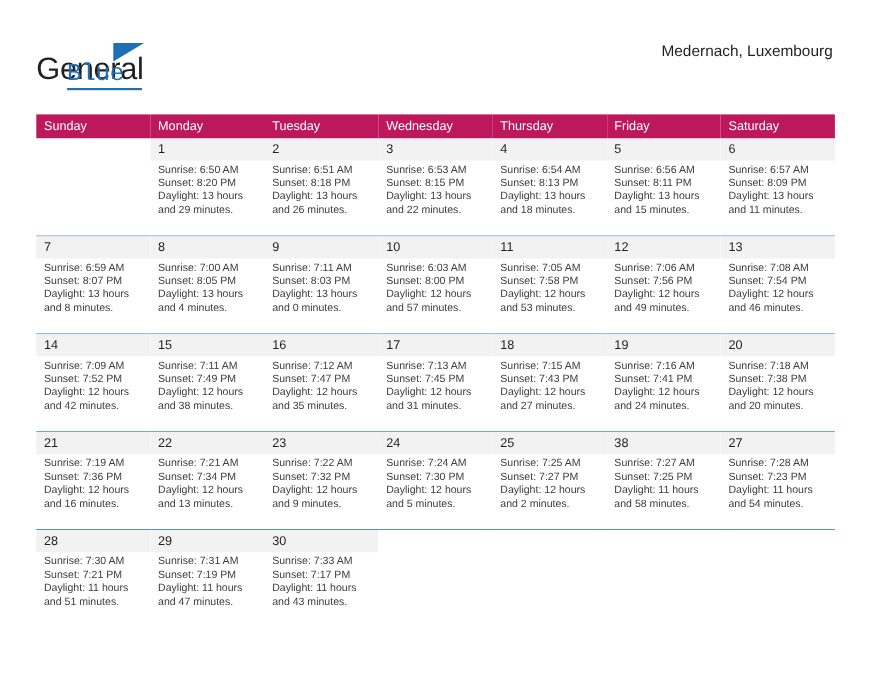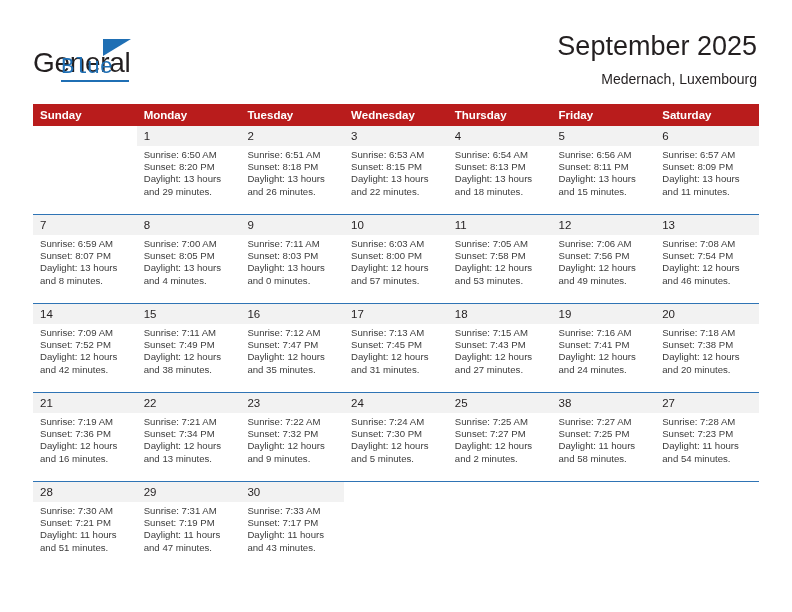--- a/index.html
+++ b/index.html
@@ -98,24 +98,24 @@
   
   .calendar {
     position: absolute;
     left: 33px;
     top: 104px;
     width: 726px;
     border-collapse: collapse;
     table-layout: fixed;
   }
   .calendar th {
-    background: #b91c1c;
+    background: #be185d;
     color: #ffffff;
     font-size: 11.5px;
-    font-weight: bold;
+    font-weight: normal;
     text-align: left;
     padding: 5px 0 5px 7px;
     height: 11px;
     border: none;
   }
   .calendar td {
     vertical-align: top;
     padding: 0;
     border: none;
     width: 103.7px;
@@ -160,21 +160,20 @@
   <div class="header">
 
     <div class="logo">
       <span class="logo-general">General</span>
       <span class="logo-triangle"></span>
       <span class="logo-blue">Blue</span>
       <span class="logo-underline"></span>
     </div>
 
     <div class="title-block">
-      <div class="month-title">September 2025</div>
       <div class="location">Medernach, Luxembourg</div>
     </div>
 
   </div>
 
   <table class="calendar">
     <thead>
       <tr>
         <th>Sunday</th>
         <th>Monday</th>

